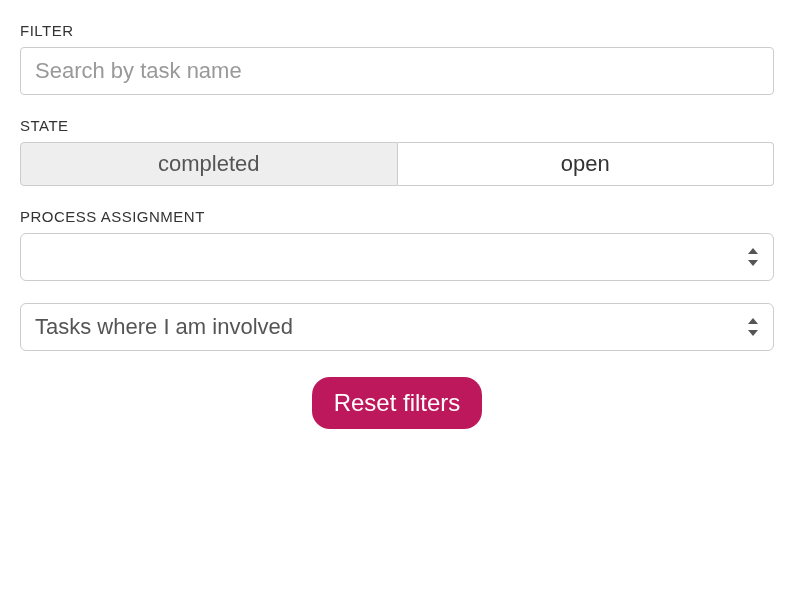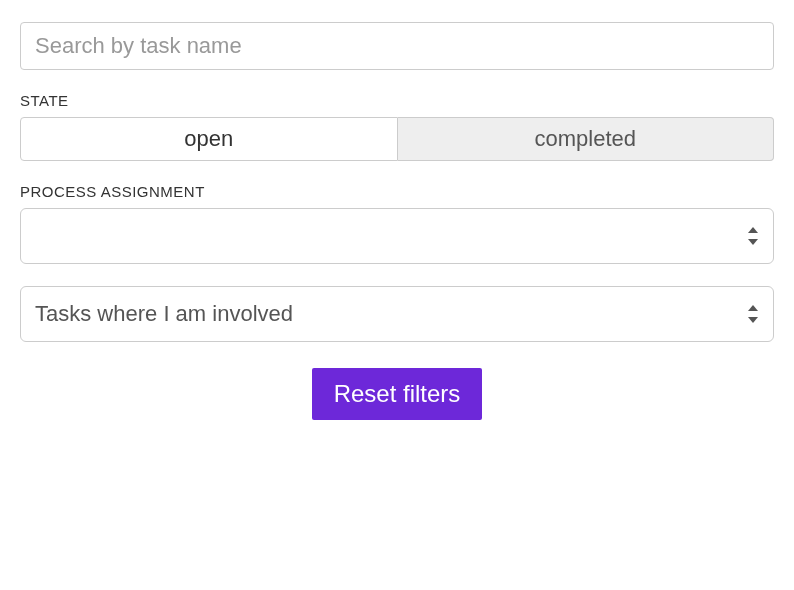--- a/index.html
+++ b/index.html
@@ -58,21 +58,21 @@
   .toggle-btn.unselected {
     background: #eee;
     color: #555;
   }
   .select-wrap {
     position: relative;
     width: 100%;
   }
   .select-box {
     width: 100%;
-    height: 56px;
+    height: 48px;
     border: 1px solid #ccc;
     border-radius: 6px;
     background: #fff;
     padding: 0 44px 0 14px;
     font-size: 22px;
     color: #555;
     display: flex;
     align-items: center;
     cursor: pointer;
   }
@@ -99,41 +99,42 @@
   .caret-down {
     bottom: 0;
     border-top: 6px solid #555;
   }
   .button-row {
     display: flex;
     justify-content: center;
     margin-top: 26px;
   }
   .primary-btn {
-    background: #6d28d9;
+    background: #be185d;
     color: #fff;
     border: none;
-    border-radius: 2px;
+    border-radius: 18px;
     font-size: 24px;
     padding: 12px 22px;
     cursor: pointer;
   }
 </style>
 </head>
 <body>
 
 <div class="field">
+  <div class="label">FILTER</div>
   <input type="text" class="text-input" placeholder="Search by task name" style="">
 </div>
 
 <div class="field">
   <div class="label">STATE</div>
   <div class="toggle-group">
+    <button class="toggle-btn unselected">completed</button>
     <button class="toggle-btn">open</button>
-    <button class="toggle-btn unselected">completed</button>
   </div>
 </div>
 
 <div class="field">
   <div class="label">PROCESS ASSIGNMENT</div>
   <div class="select-wrap">
     <div class="select-box">
       <span></span>
     </div>
     <div class="select-caret">

